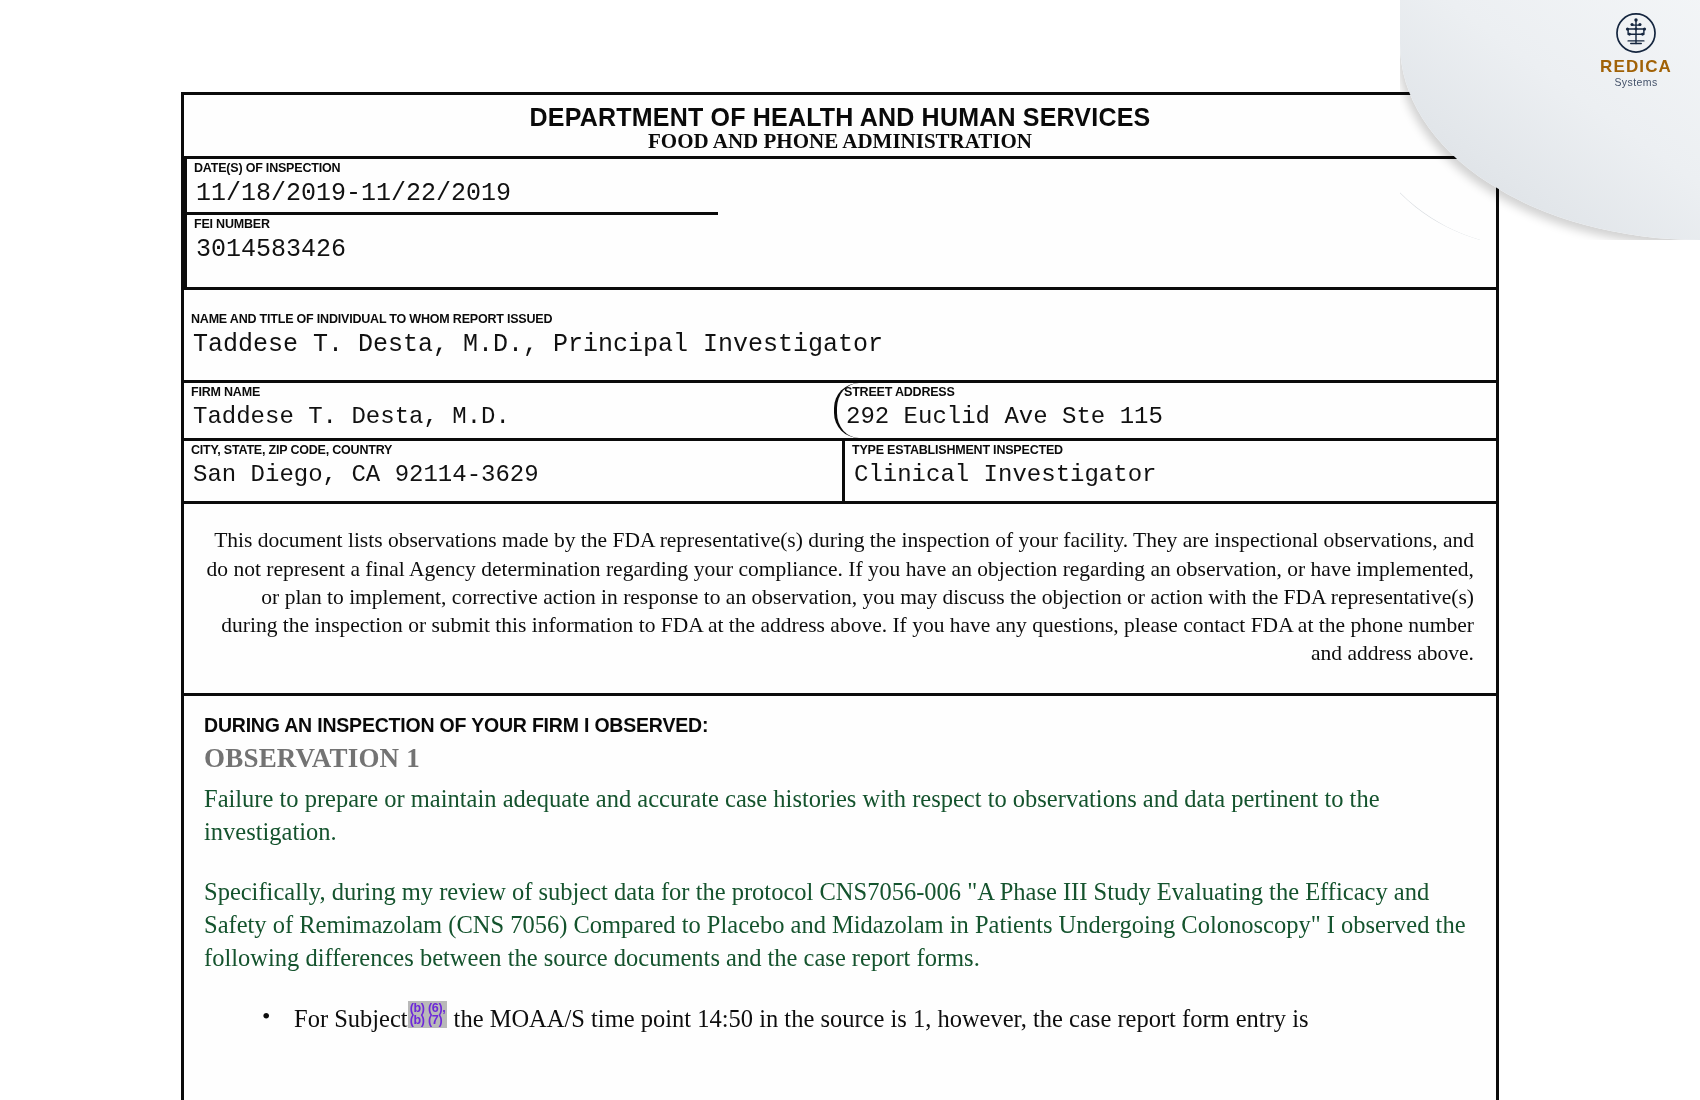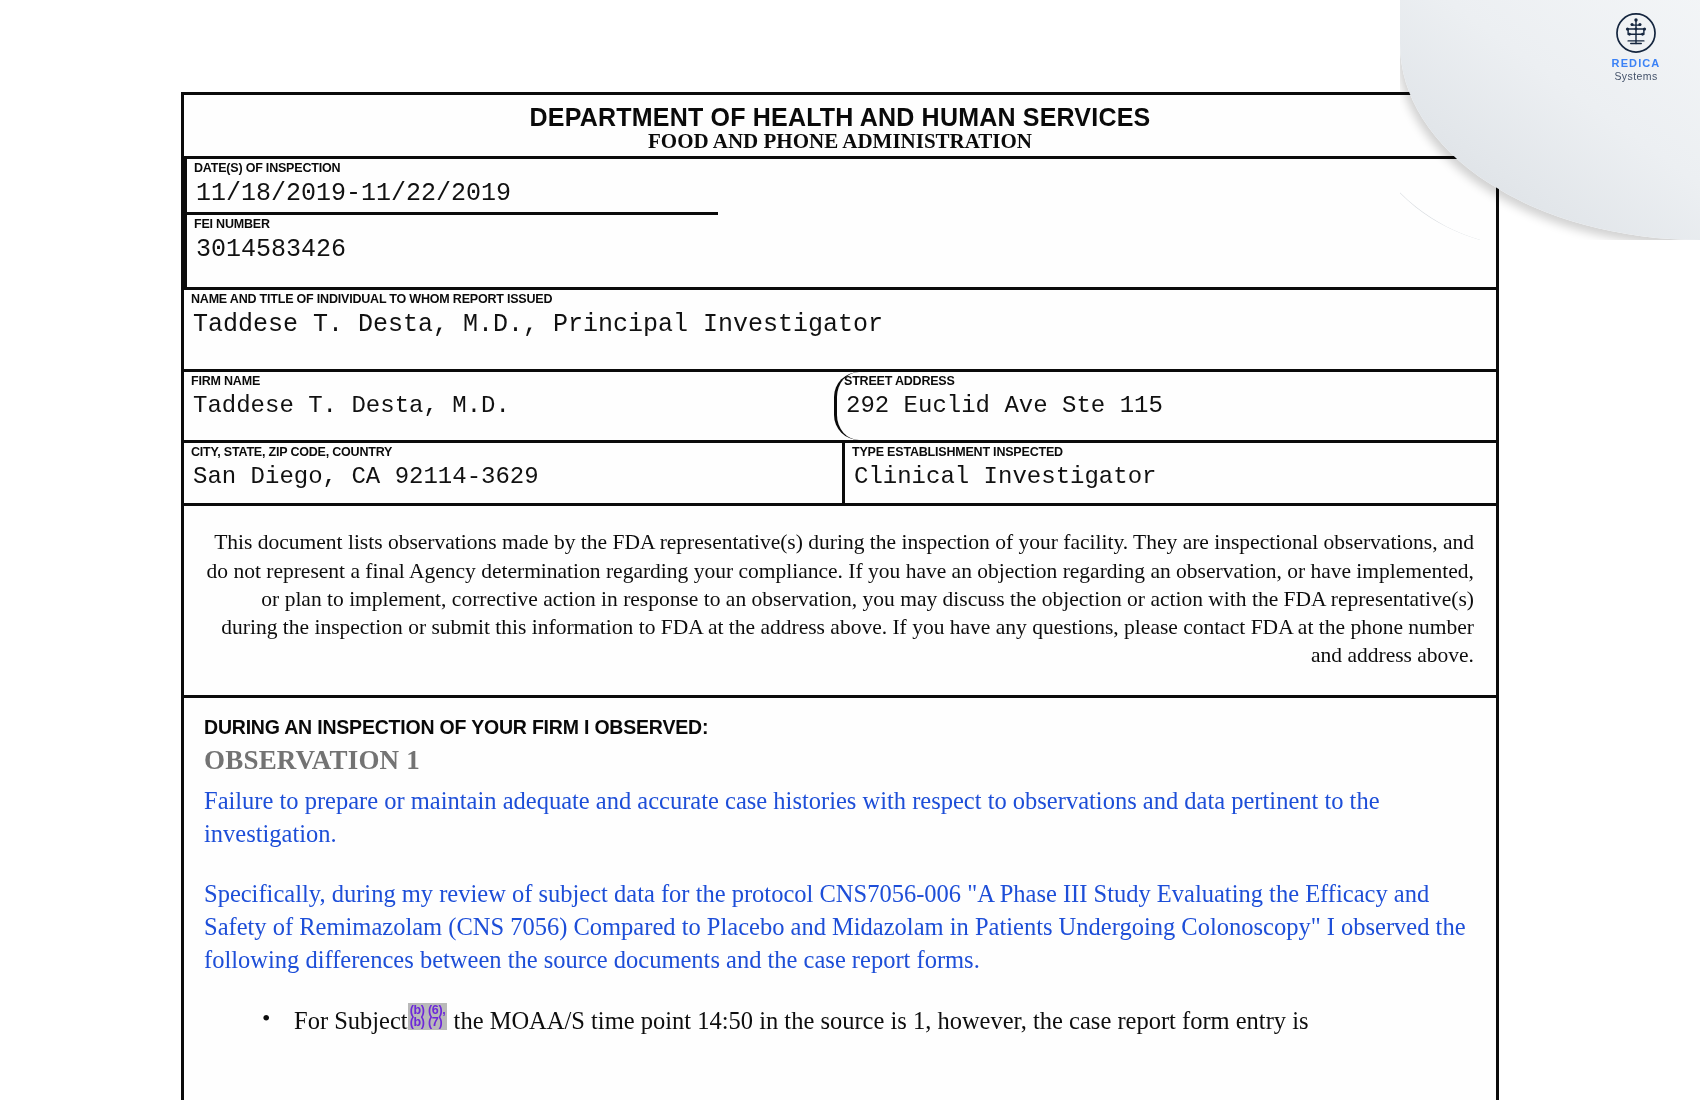--- a/index.html
+++ b/index.html
@@ -86,24 +86,24 @@
   .bl { border-left: 3px solid #0b0b0b; }
   .bb { border-bottom: 3px solid #0b0b0b; }
 
   
   #row-address { height: 131px; }
   #cell-district { width: 778px; }
   #cell-right-dates { width: 534px; }
   #cell-dates { height: 56px; border-bottom: 3px solid #0b0b0b; }
   #cell-fei { height: 75px; }
 
-  #row-name { height: 82px; }
+  #row-name { height: 93px; align-items: center; }
   #cell-name { width: 100%; }
 
-  #row-firm { height: 71px; }
+  #row-firm { height: 58px; }
   #cell-firm { width: 650px; }
   #cell-street { width: 662px; border-radius: 25px; }
 
   #row-city { height: 63px; }
   #cell-city { width: 650px; }
   #cell-type { width: 538px; margin-left: 8px; }
 
   
   #disclaimer-block {
     border-bottom: 3px solid #0b0b0b;
@@ -134,21 +134,21 @@
     font-weight: bold;
     font-size: 27px;
     color: #737373;
     margin-bottom: 8px;
     letter-spacing: 0.2px;
   }
   .obs-para {
     font-family: "Liberation Serif", serif;
     font-size: 24.5px;
     line-height: 1.36;
-    color: #1d4ed8;
+    color: #14532d;
     margin: 0 0 26px 0;
   }
   #obs-bullets {
     margin: 0;
     padding: 0 0 0 58px;
     list-style: none;
   }
   #obs-bullets li {
     font-family: "Liberation Serif", serif;
     font-size: 24.5px;
@@ -221,23 +221,23 @@
   }
   #redica-mark {
     width: 42px;
     height: 42px;
     margin: 0 auto 4px auto;
     display: block;
   }
   #redica-wordmark {
     font-family: "Liberation Sans", sans-serif;
     font-weight: bold;
-    font-size: 11px;
+    font-size: 17px;
     letter-spacing: 1.1px;
-    color: #3b82f6;
+    color: #a16207;
     line-height: 1;
   }
   #redica-subword {
     font-family: "Liberation Sans", sans-serif;
     font-size: 10.5px;
     letter-spacing: 0.4px;
     color: #44526a;
     line-height: 1.4;
   }
 </style>

